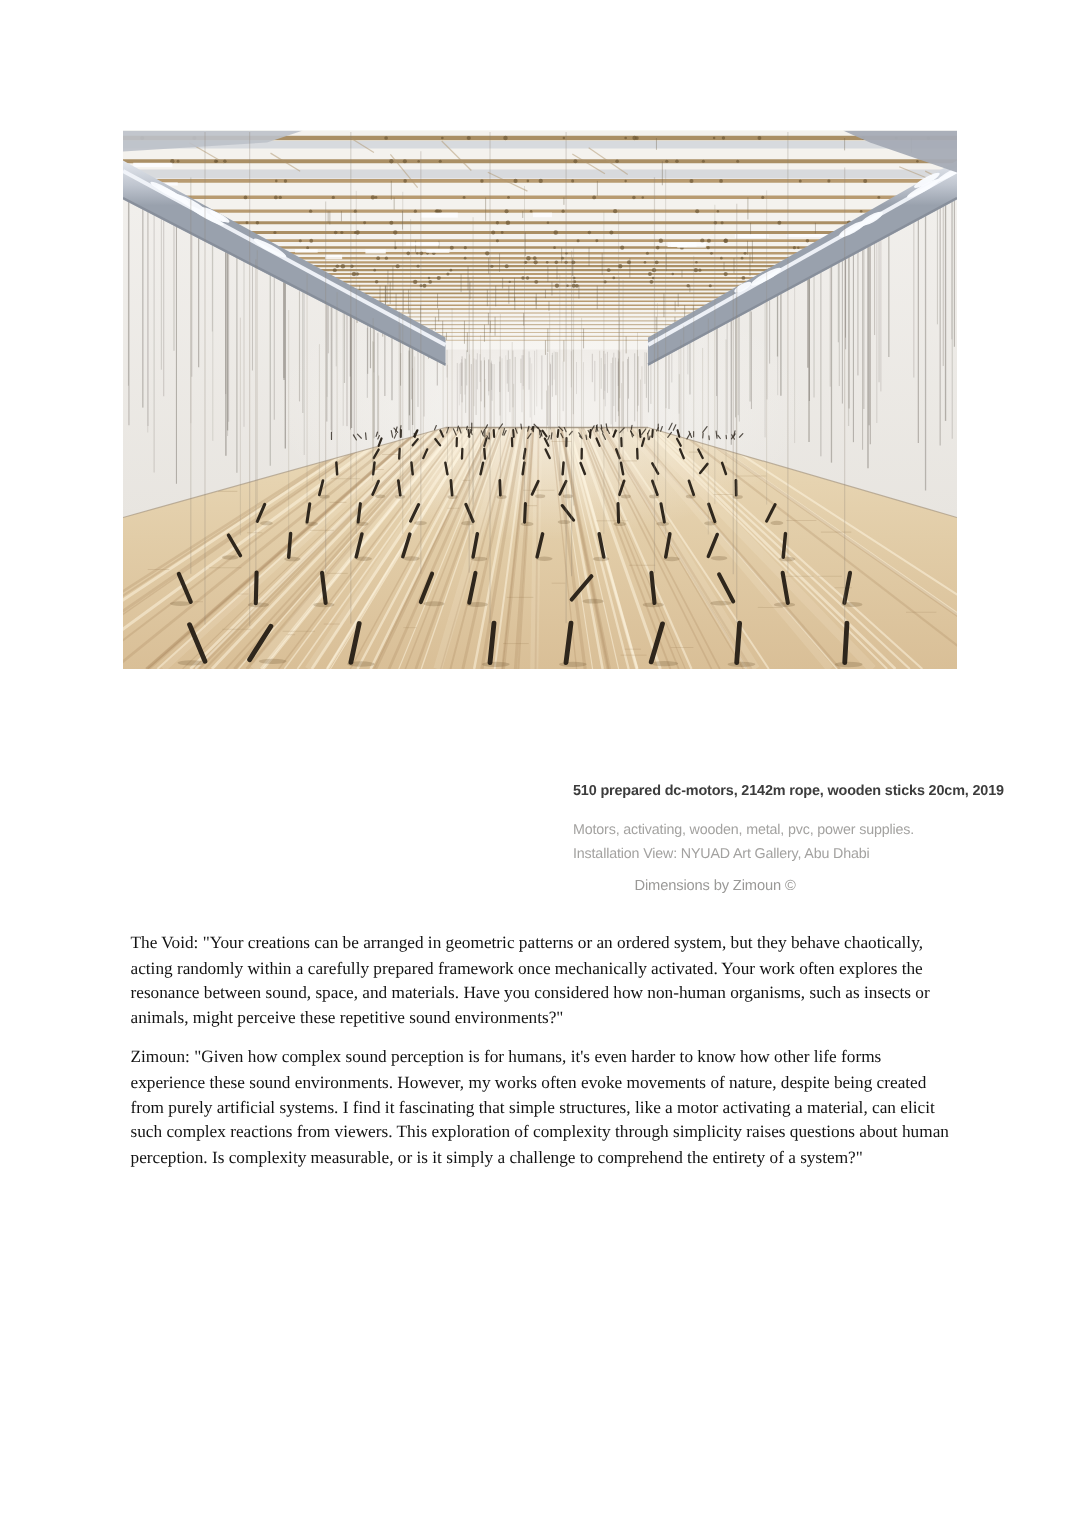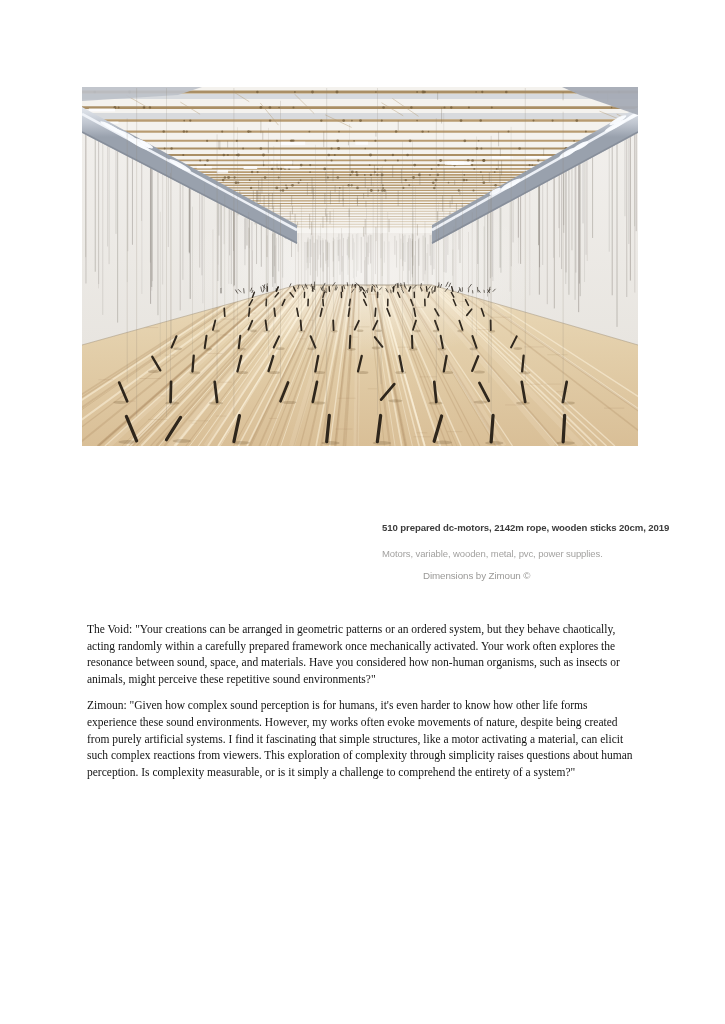--- a/index.html
+++ b/index.html
@@ -1121,21 +1121,22 @@
           <line x1="0" y1="-13.20" x2="0" y2="13.20" transform="translate(410.1 341.6) rotate(4.2)" stroke="#221b13" stroke-width="3.24" stroke-linecap="round" opacity="0.93"></line>
           <line x1="481.12" y1="24.73" x2="481.12" y2="328.38" stroke="rgba(140,130,115,0.5)" stroke-width="0.8" opacity="0.55"></line>
           <ellipse cx="483.8" cy="356.0" rx="9.2" ry="1.8" fill="rgba(120,92,58,0.28)"></ellipse>
           <line x1="0" y1="-13.20" x2="0" y2="13.20" transform="translate(481.9 341.6) rotate(3.2)" stroke="#221b13" stroke-width="3.24" stroke-linecap="round" opacity="0.93"></line>
         </svg></div>
   </figure>
 
   <div class="caption">
     <div class="caption-title">510 prepared dc-motors, 2142m rope, wooden sticks 20cm, 2019</div>
     <div class="caption-lines">
-      <div>Motors, variable, wooden, metal, pvc, power supplies.</div>
+      <div>Motors, activating, wooden, metal, pvc, power supplies.</div>
+      <div>Installation View: NYUAD Art Gallery, Abu Dhabi</div>
     </div>
     <div class="caption-credit">Dimensions by Zimoun ©</div>
   </div>
 
   <div class="body-text">
     <p><strong>The Void:</strong><span> "Your creations can be arranged in geometric patterns or an ordered system, but they behave chaotically, acting randomly within a carefully prepared framework once mechanically activated. Your work often explores the resonance between sound, space, and materials. Have you considered how non-human organisms, such as insects or animals, might perceive these repetitive sound environments?"</span></p>
     <p><strong>Zimoun:</strong><span> "Given how complex sound perception is for humans, it's even harder to know how other life forms experience these sound environments. However, my works often evoke movements of nature, despite being created from purely artificial systems. I find it fascinating that simple structures, like a motor activating a material, can elicit such complex reactions from viewers. This exploration of complexity through simplicity raises questions about human perception. Is complexity measurable, or is it simply a challenge to comprehend the entirety of a system?"</span></p>
   </div>
 
 </div>

